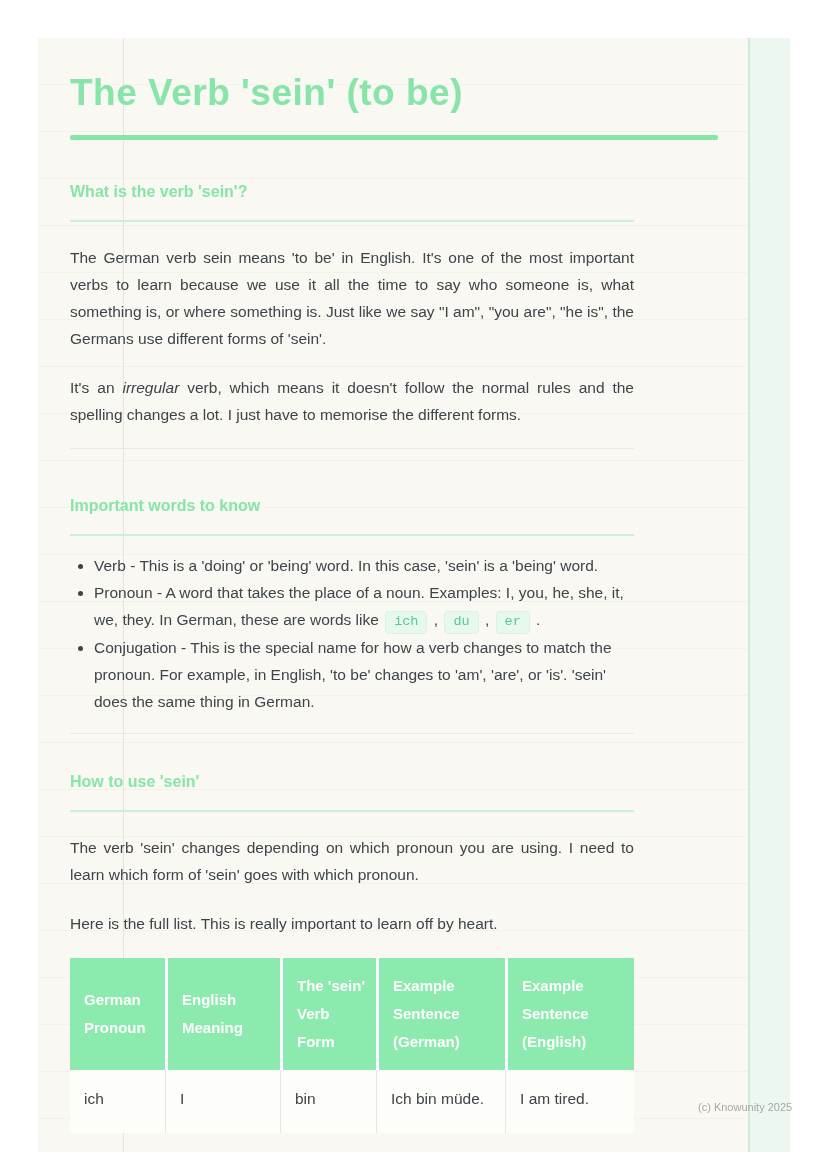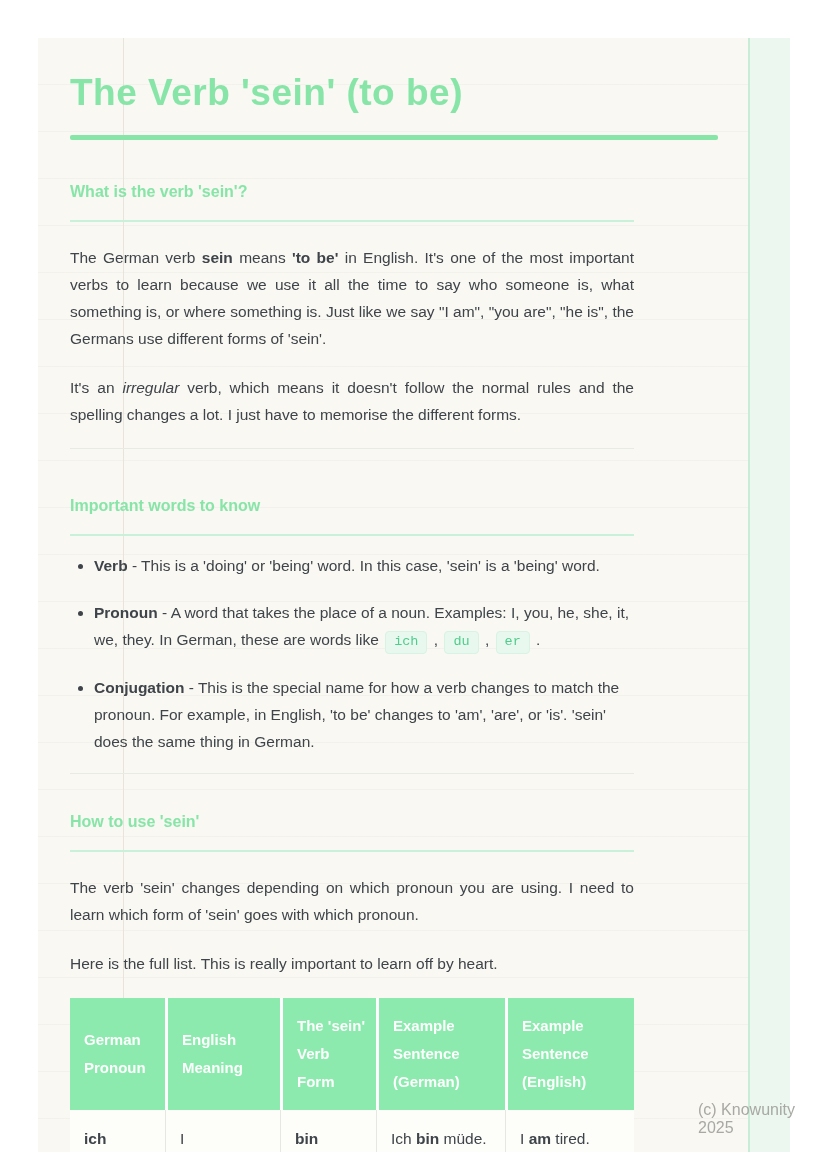--- a/index.html
+++ b/index.html
@@ -50,23 +50,23 @@
   .h2-what{margin-top:37px;}
   .h2-words{margin-top:42px;}
   .h2-how{margin-top:33px;}
   .heading-underline{width:564px;height:2px;background:var(--underline);margin-top:13px;}
   p.para{margin-top:22px;font-size:15.5px;line-height:27px;text-align:justify;}
   p.para-left{text-align:left;}
   p.tight{}
   hr.divider{margin-top:20px;border:none;border-top:1px solid var(--divider);width:564px;}
   hr.divider-2{margin-top:18px;}
   ul.words{margin-top:16px;padding-left:24px;list-style:disc;}
-  ul.words li{font-size:15.5px;line-height:27px;margin-top:20px;text-align:left;}
+  ul.words li{font-size:15.5px;line-height:27px;margin-top:0;text-align:left;}
   ul.words li:first-child{margin-top:0;}
-  .b{font-weight:700;}
+  .b{font-weight:400;}
   .i{font-style:italic;}
   code.chip{
     display:inline-block;background:var(--chip-bg);border:1px solid var(--chip-border);
     border-radius:4px;padding:0 8px 1px;margin:0 2px;line-height:20px;
     font-family:"Liberation Mono","DejaVu Sans Mono",monospace;
     font-size:13.5px;color:var(--chip-text);
   }
   table.conj{
     margin-top:21px;width:564px;table-layout:fixed;
     border-collapse:separate;border-spacing:0;
@@ -77,21 +77,21 @@
     padding:14px 10px 14px 14px;
   }
   table.conj th + th{border-left:3px solid #ffffff;}
   table.conj td{
     background:var(--row-bg);font-size:15.5px;line-height:24px;
     text-align:left;vertical-align:top;padding:17px 12px 22px 14px;
   }
   table.conj td + td{border-left:1px solid var(--cell-border);}
   .watermark{
     position:absolute;left:698px;top:1101px;z-index:6;
-    font-size:16px;color:var(--watermark);
+    font-size:11px;color:var(--watermark);text-align:right;
   }
 </style>
 </head>
 <body>
 
 <div class="page">
   <div class="ruling"></div>
   <div class="margin-line"></div>
   <div class="edge-strip"></div>
 

